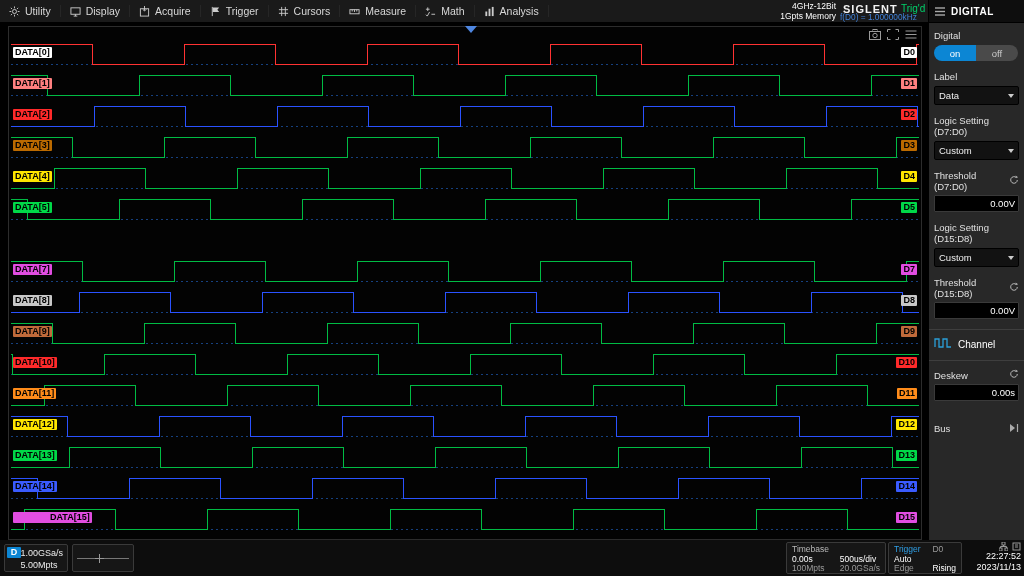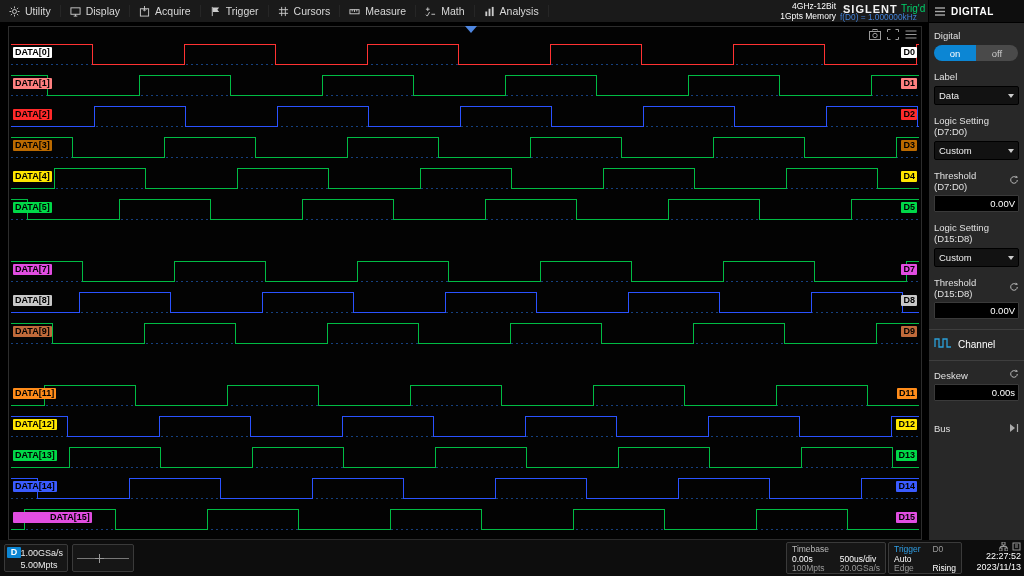--- a/index.html
+++ b/index.html
@@ -290,20 +290,28 @@
         <span class="chip chip-r" style="background: rgb(200, 200, 200);">D8</span>
       </div>
       <div class="ch-row" style="top: 279px;">
         <svg width="908" height="31">
           <line x1="0" x2="908" y1="25.5" y2="25.5" stroke="#16407e" stroke-dasharray="2 3"></line>
           <path d="M0 5.5 H41.5 V25.5 H133.0 V5.5 H224.5 V25.5 H316.0 V5.5 H407.5 V25.5 H499.0 V5.5 H590.5 V25.5 H682.0 V5.5 H773.5 V25.5 H865.0 V5.5 H908" fill="none" stroke="#00bb44" stroke-width="1" shape-rendering="crispEdges"></path>
         </svg>
         <span class="chip chip-l" style="background: rgb(192, 106, 58);">DATA[9]</span>
         <span class="chip chip-r" style="background: rgb(192, 106, 58);">D9</span>
       </div>
+      <div class="ch-row" style="top: 310px;">
+        <svg width="908" height="31">
+          <line x1="0" x2="908" y1="25.5" y2="25.5" stroke="#16407e" stroke-dasharray="2 3"></line>
+          <path d="M0 5.5 H1.5 V25.5 H93.0 V5.5 H184.5 V25.5 H276.0 V5.5 H367.5 V25.5 H459.0 V5.5 H550.5 V25.5 H642.0 V5.5 H733.5 V25.5 H825.0 V5.5 H908" fill="none" stroke="#00bb44" stroke-width="1" shape-rendering="crispEdges"></path>
+        </svg>
+        <span class="chip chip-l" style="background: rgb(255, 42, 42);">DATA[10]</span>
+        <span class="chip chip-r" style="background: rgb(255, 42, 42);">D10</span>
+      </div>
       <div class="ch-row" style="top: 341px;">
         <svg width="908" height="31">
           <line x1="0" x2="908" y1="25.5" y2="25.5" stroke="#16407e" stroke-dasharray="2 3"></line>
           <path d="M0 25.5 H33.0 V5.5 H124.5 V25.5 H216.0 V5.5 H307.5 V25.5 H399.0 V5.5 H490.5 V25.5 H582.0 V5.5 H673.5 V25.5 H765.0 V5.5 H856.5 V25.5 H908" fill="none" stroke="#00bb44" stroke-width="1" shape-rendering="crispEdges"></path>
         </svg>
         <span class="chip chip-l" style="background: rgb(255, 140, 26);">DATA[11]</span>
         <span class="chip chip-r" style="background: rgb(255, 140, 26);">D11</span>
       </div>
       <div class="ch-row" style="top: 372px;">
         <svg width="908" height="31">

